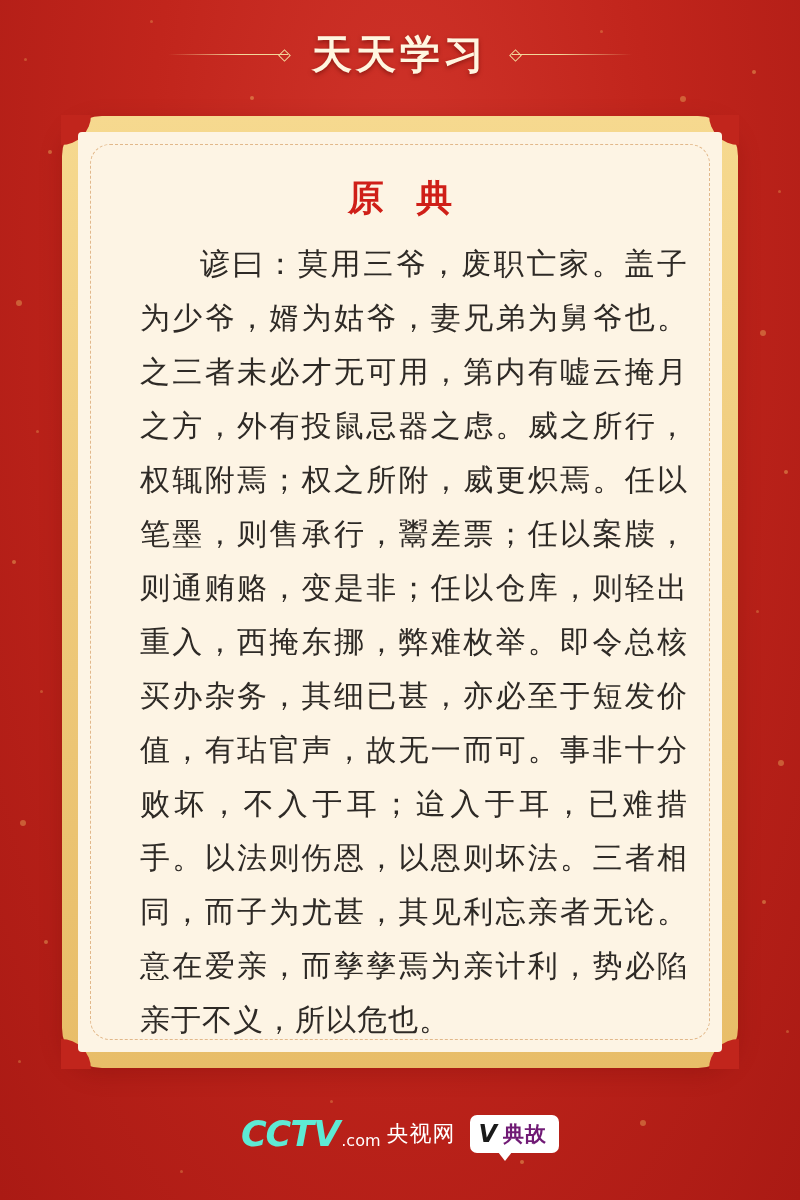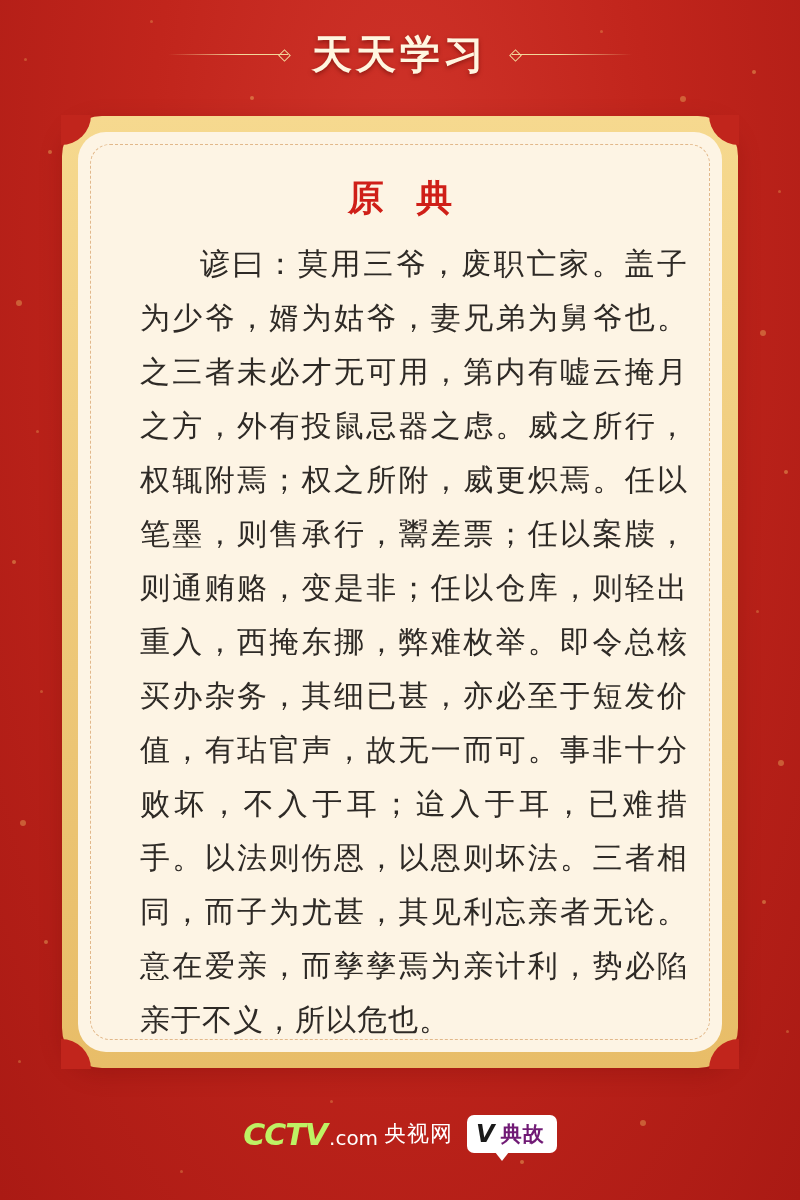--- a/index.html
+++ b/index.html
@@ -106,21 +106,21 @@
   .notch.bl { left: -1px;  bottom: -1px; border-top-right-radius: 30px; }
   .notch.br { right: -1px; bottom: -1px; border-top-left-radius: 30px; }
 
   .card-inner {
     position: absolute;
     left: 16px;
     top: 16px;
     right: 16px;
     bottom: 16px;
     background: #fdf4e4;
-    border-radius: 28px;
+    border-radius: 4px;
   }
   .card-dash {
     position: absolute;
     left: 12px;
     top: 12px;
     right: 12px;
     bottom: 12px;
     border: 1px dashed #e2b88a;
     border-radius: 20px;
     pointer-events: none;
@@ -181,27 +181,27 @@
   }
   .cctv-logo {
     display: flex;
     align-items: baseline;
     gap: 2px;
   }
   .cctv-mark {
     font-family: "DejaVu Sans", sans-serif;
     font-weight: bold;
     font-style: italic;
-    font-size: 30px;
-    color: #bef264;
+    font-size: 35px;
+    color: #5eead4;
     letter-spacing: -1px;
   }
   .cctv-com {
     font-family: "DejaVu Sans", sans-serif;
-    font-size: 20px;
+    font-size: 16px;
     color: #ffffff;
     letter-spacing: 0px;
   }
   .cctv-cn {
     font-family: Liberation Sans, sans-serif;
     font-size: 22px;
     color: #ffffff;
     margin-left: 4px;
     letter-spacing: 1px;
     align-self: center;

